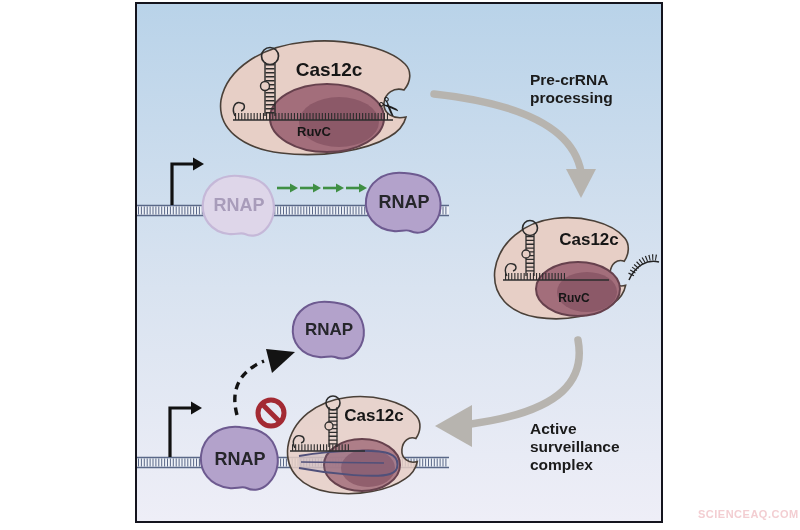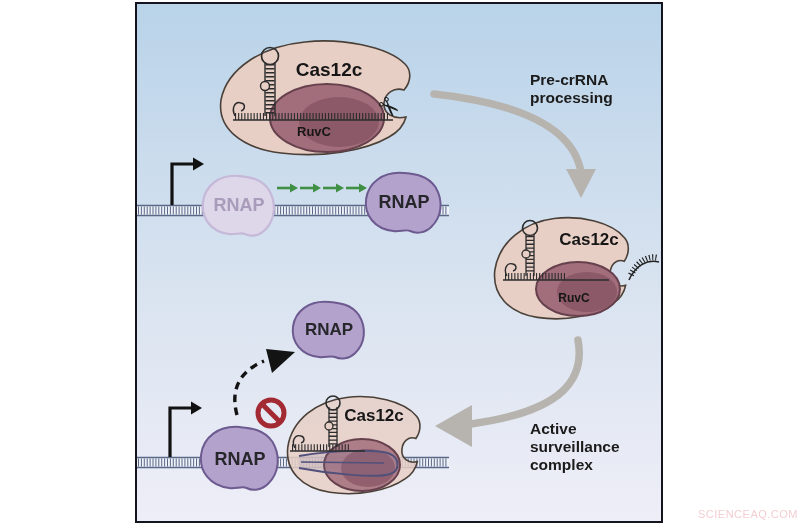--- a/index.html
+++ b/index.html
@@ -5,21 +5,21 @@
   html,body{margin:0;padding:0;}
   body{width:800px;height:530px;background:#ffffff;position:relative;overflow:hidden;
        font-family:"Liberation Sans", sans-serif;}
   .frame{position:absolute;left:135px;top:2px;width:524px;height:517px;
          border:2px solid #14141e;}
   .frame svg{display:block;}
   text{font-family:"Liberation Sans", sans-serif;}
   .lbl-bold{font-weight:bold;fill:#161616;}
   .step-text{font-weight:bold;font-size:15.5px;fill:#1b1b1b;}
   .watermark{position:absolute;left:698px;top:508px;width:100px;
-             font-size:11px;font-weight:normal;letter-spacing:.5px;color:#f3ced2;}
+             font-size:11px;font-weight:bold;letter-spacing:.5px;color:#f3ced2;}
 </style>
 </head>
 <body>
 
 <div class="page">
   <div class="frame">
     <svg width="524" height="517" viewBox="0 0 524 517">
       <defs>
         <linearGradient id="bgGrad" x1="0" y1="0" x2="0" y2="1">
           <stop offset="0%" stop-color="#b9d3e9"></stop>

